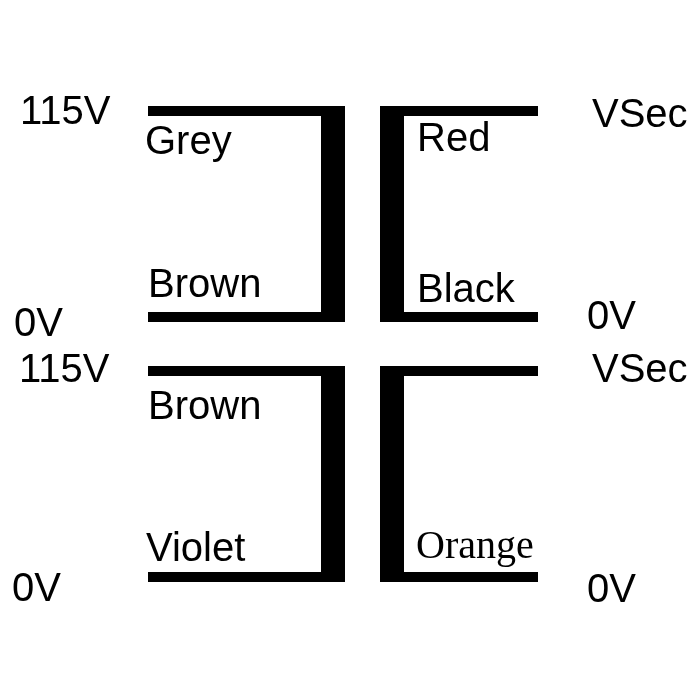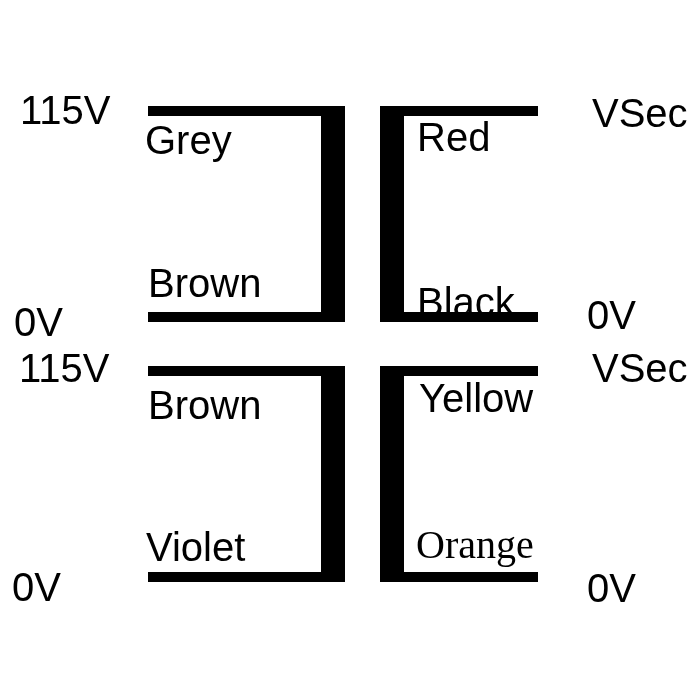--- a/index.html
+++ b/index.html
@@ -53,21 +53,20 @@
 
   <div class="label" style="left:592px; top:93px;">VSec</div>
   <div class="label" style="left:587px; top:295px;">0V</div>
   <div class="label" style="left:592px; top:348px;">VSec</div>
   <div class="label" style="left:587px; top:568px;">0V</div>
 
   <div class="label" style="left:139px; top:120px;margin-left:6px;">Grey</div>
   <div class="label" style="left:148px; top:263px;">Brown</div>
 
   <div class="label" style="left:417px; top:117px;">Red</div>
-  <div class="label" style="left:417px; top:268px;margin-top:14px;">Black</div>
+  <div class="label" style="left:417px; top:268px;">Black</div>
 
   <div class="label" style="left:146px; top:527px;">Violet</div>
   <div class="label" style="left:148px; top:385px;">Brown</div>
 
-  <div class="label" style="left:419px; top:378px;">Yellow</div>
   <div class="label" style="left:416px; top:525px;font-family:Liberation Serif, serif;">Orange</div>
 
 </div>
 
 </body></html>

